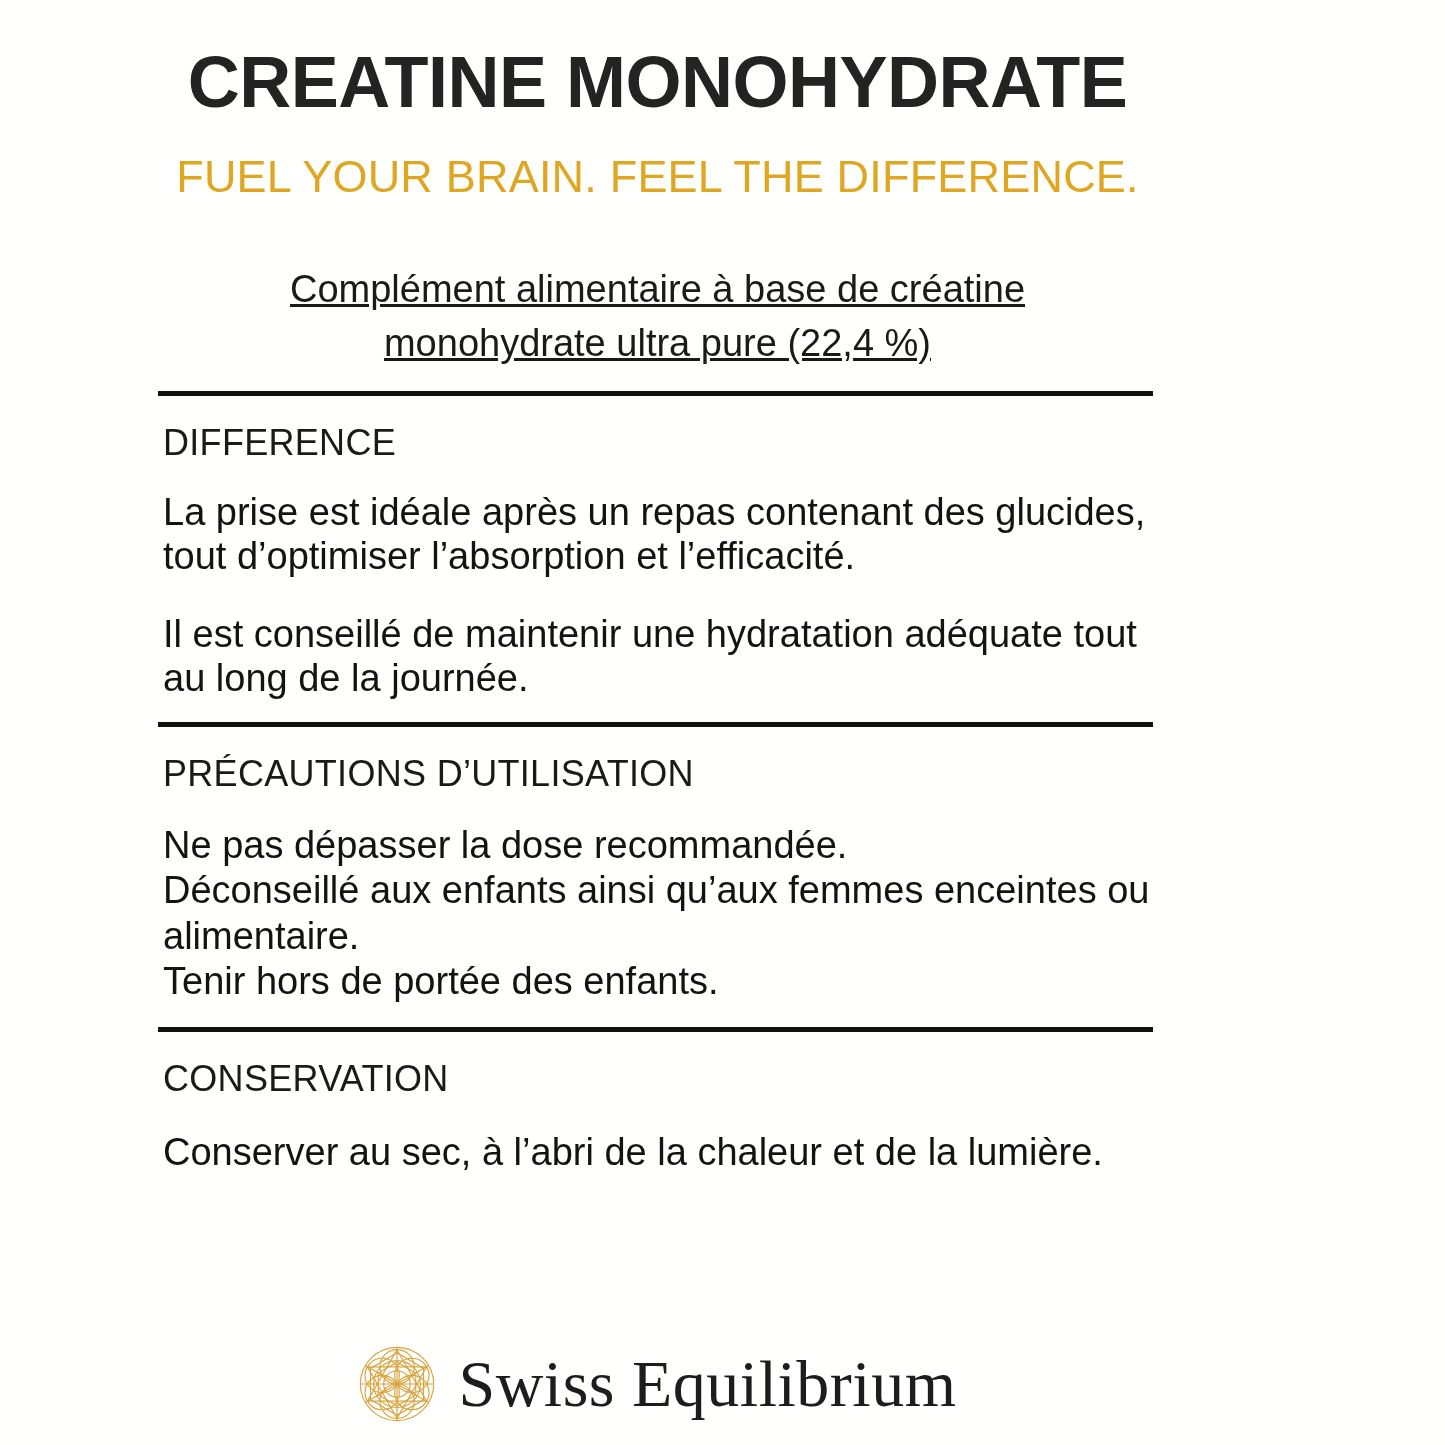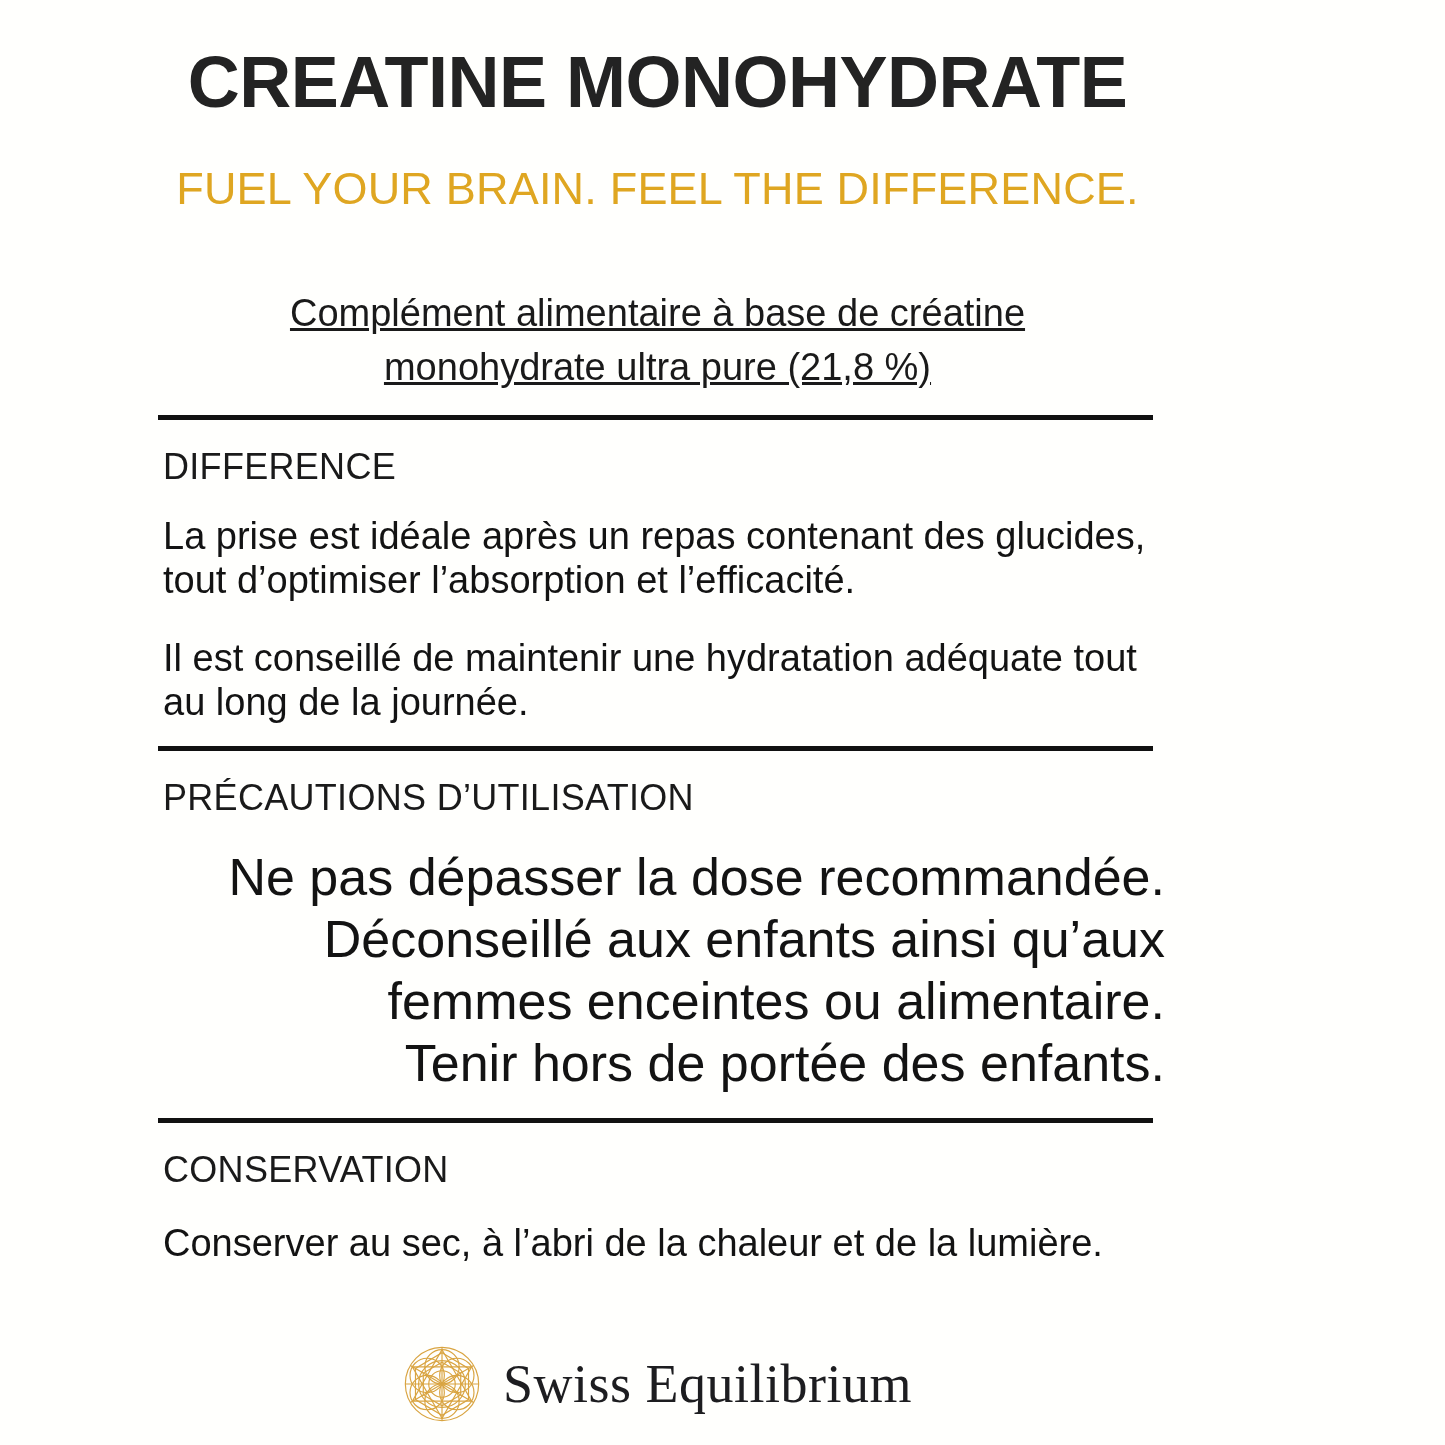--- a/index.html
+++ b/index.html
@@ -32,21 +32,21 @@
     font-size: 72px;
     font-weight: 700;
     letter-spacing: -0.5px;
     color: #232323;
     line-height: 1.0;
     margin: 0;
     font-stretch: condensed;
     transform: scaleX(1.0);
   }
   .product-tagline {
-    margin: 12px;
+    margin: 0;
     padding-top: 36px;
     font-size: 45px;
     font-weight: 400;
     letter-spacing: 0.2px;
     color: #dfa621;
     line-height: 1.0;
   }
 
   
   .description-block {
@@ -88,25 +88,24 @@
     padding-top: 22px;
   }
   .para {
     font-size: 38px;
     line-height: 1.16;
     color: #131313;
     margin: 0 0 34px 0;
   }
   .para:last-child { margin-bottom: 0; }
   .para-tight {
-    font-size: 52px;
+    font-size: 38px;
     line-height: 1.19;
     color: #131313;
     margin: 0;
-    text-align: right;
   }
 
   .section-utilisation .section-body { padding-top: 26px; padding-bottom: 6px; }
   .section-precautions .section-body { padding-top: 28px; padding-bottom: 8px; }
   .section-conservation .section-body { padding-top: 30px; }
 
   
   .brand-footer {
     position: absolute;
     left: 0;
@@ -118,41 +117,41 @@
     gap: 22px;
   }
   .brand-mark {
     width: 78px;
     height: 78px;
     display: block;
     flex: 0 0 auto;
   }
   .brand-name {
     font-family: "Liberation Serif", "DejaVu Serif", serif;
-    font-size: 54px;
+    font-size: 66px;
     font-weight: 400;
     letter-spacing: 0.5px;
     color: #1d1d20;
     line-height: 1;
     white-space: nowrap;
   }
 </style>
 </head>
 <body>
 
 <div class="label-card">
 
   <div class="header-block">
     <h1 class="product-title">CREATINE MONOHYDRATE</h1>
     <p class="product-tagline">FUEL YOUR BRAIN. FEEL THE DIFFERENCE.</p>
   </div>
 
   <div class="description-block">
     <p class="description-line">Complément alimentaire à base de créatine</p>
-    <p class="description-line">monohydrate ultra pure (21,8 %)</p>
+    <p class="description-line">monohydrate ultra pure (22,4 %)</p>
   </div>
 
   <div class="rule rule-1"></div>
 
   <div class="section section-utilisation">
     <h2 class="section-heading">DIFFERENCE</h2>
     <div class="section-body">
       <p class="para">La prise est idéale après un repas contenant des glucides, tout d’optimiser l’absorption et l’efficacité.</p>
       <p class="para">Il est conseillé de maintenir une hydratation adéquate tout au long de la journée.</p>
     </div>

